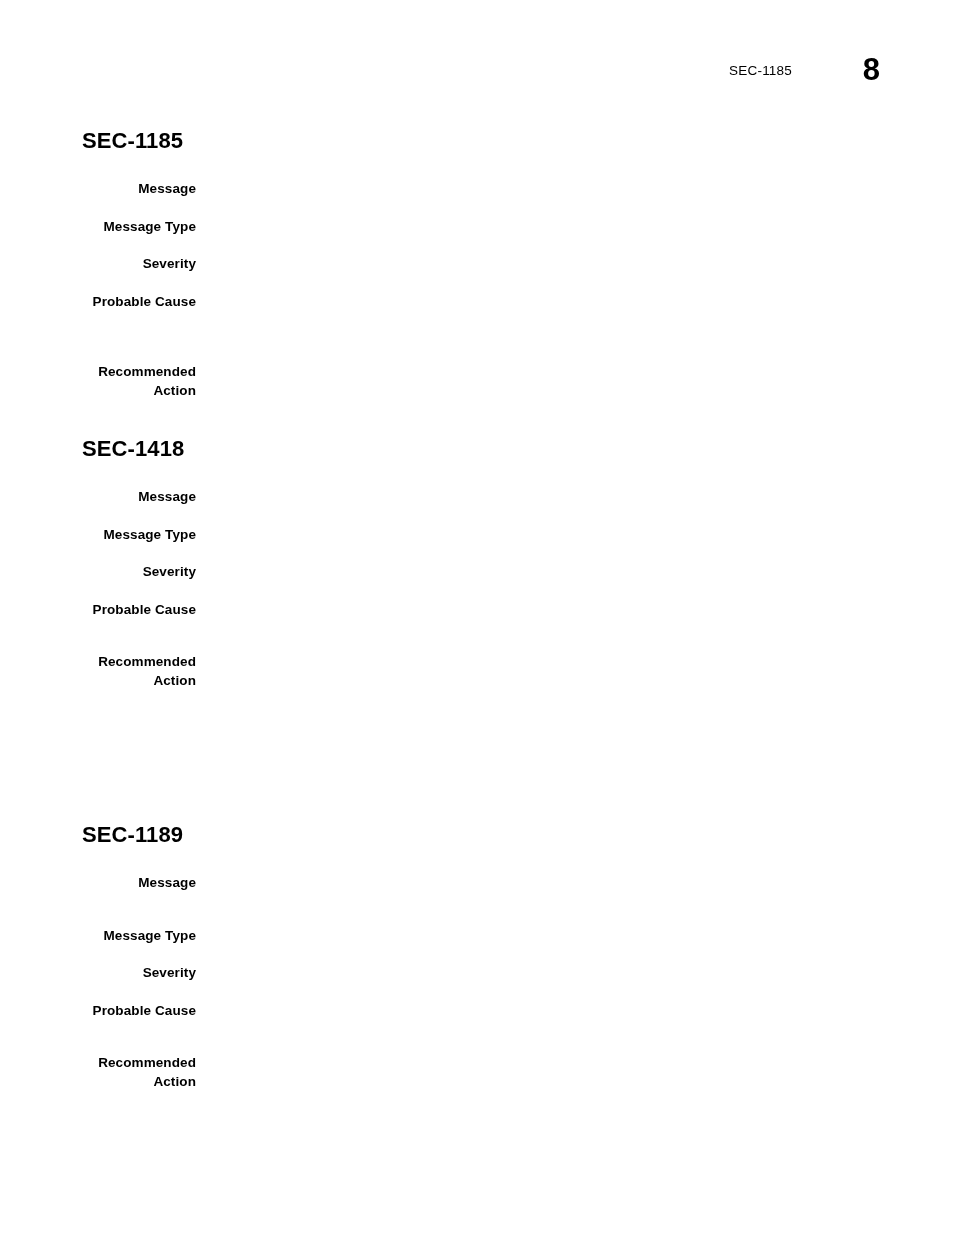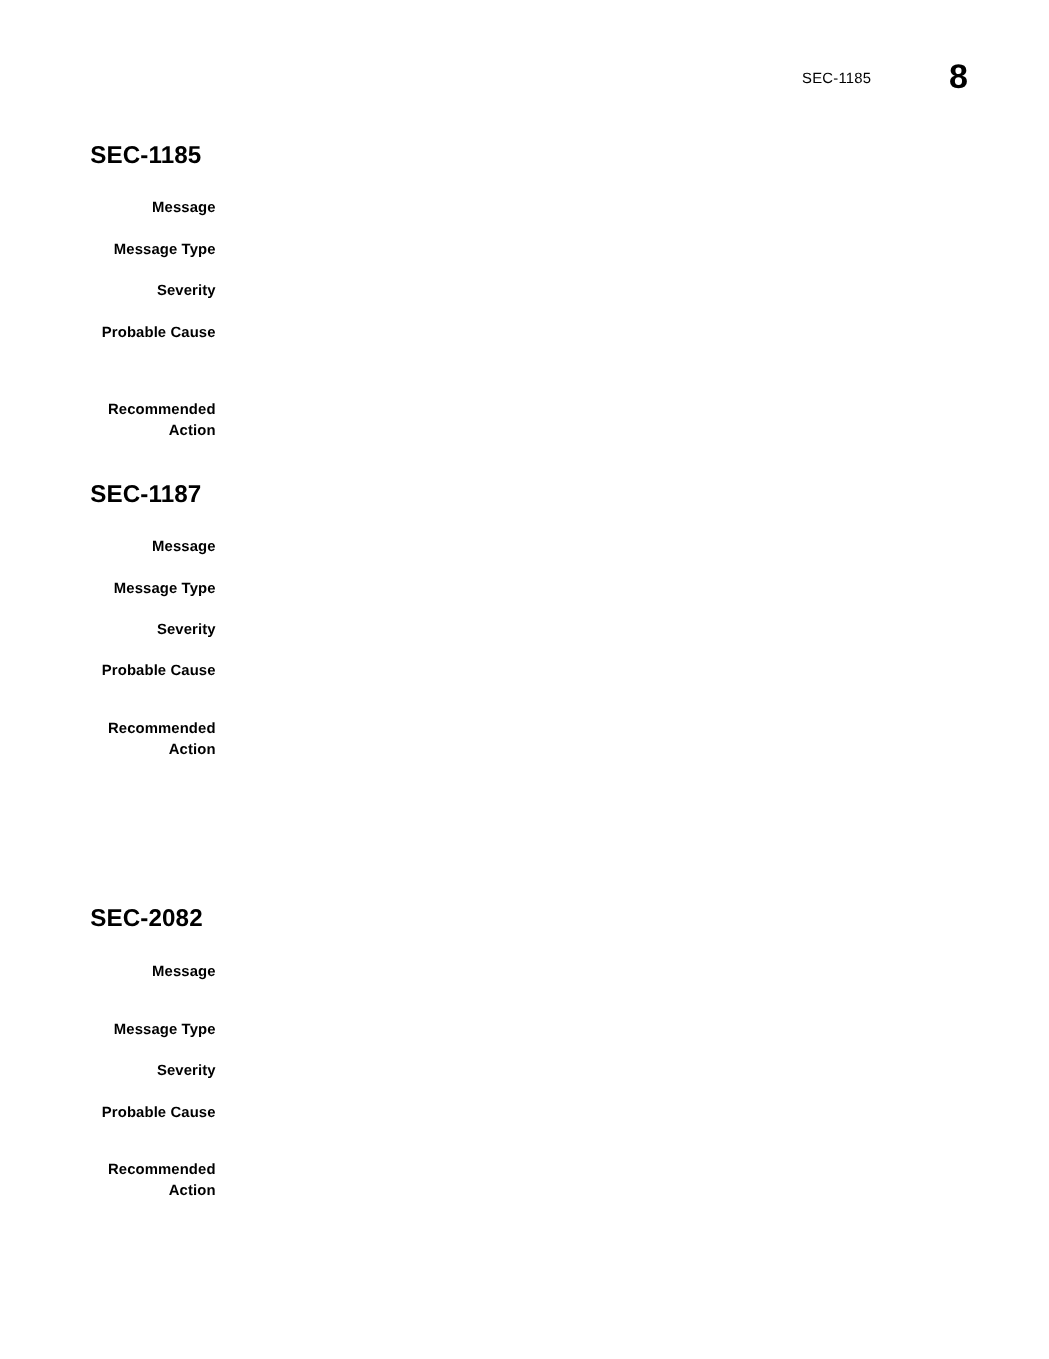--- a/index.html
+++ b/index.html
@@ -167,21 +167,21 @@
 Action</div>
           <div class="field-value"></div>
         </div>
 
       </div>
     </div>
 
     <div class="sp-section-gap"></div>
 
     <div class="section">
-      <h1 class="section-title">SEC-1187</h1>
+      <h1 class="section-title">SEC-1418</h1>
 
       <div class="sp-title-gap"></div>
 
       <div class="field-list">
 
         <div class="field-row">
           <div class="field-label">Message</div>
           <div class="field-value"></div>
         </div>
 
@@ -213,21 +213,21 @@
 Action</div>
           <div class="field-value"></div>
         </div>
 
       </div>
     </div>
 
     <div class="sp-section-gap-lg"></div>
 
     <div class="section">
-      <h1 class="section-title">SEC-2082</h1>
+      <h1 class="section-title">SEC-1189</h1>
 
       <div class="sp-title-gap"></div>
 
       <div class="field-list">
 
         <div class="field-row">
           <div class="field-label">Message</div>
           <div class="field-value"></div>
         </div>
 

